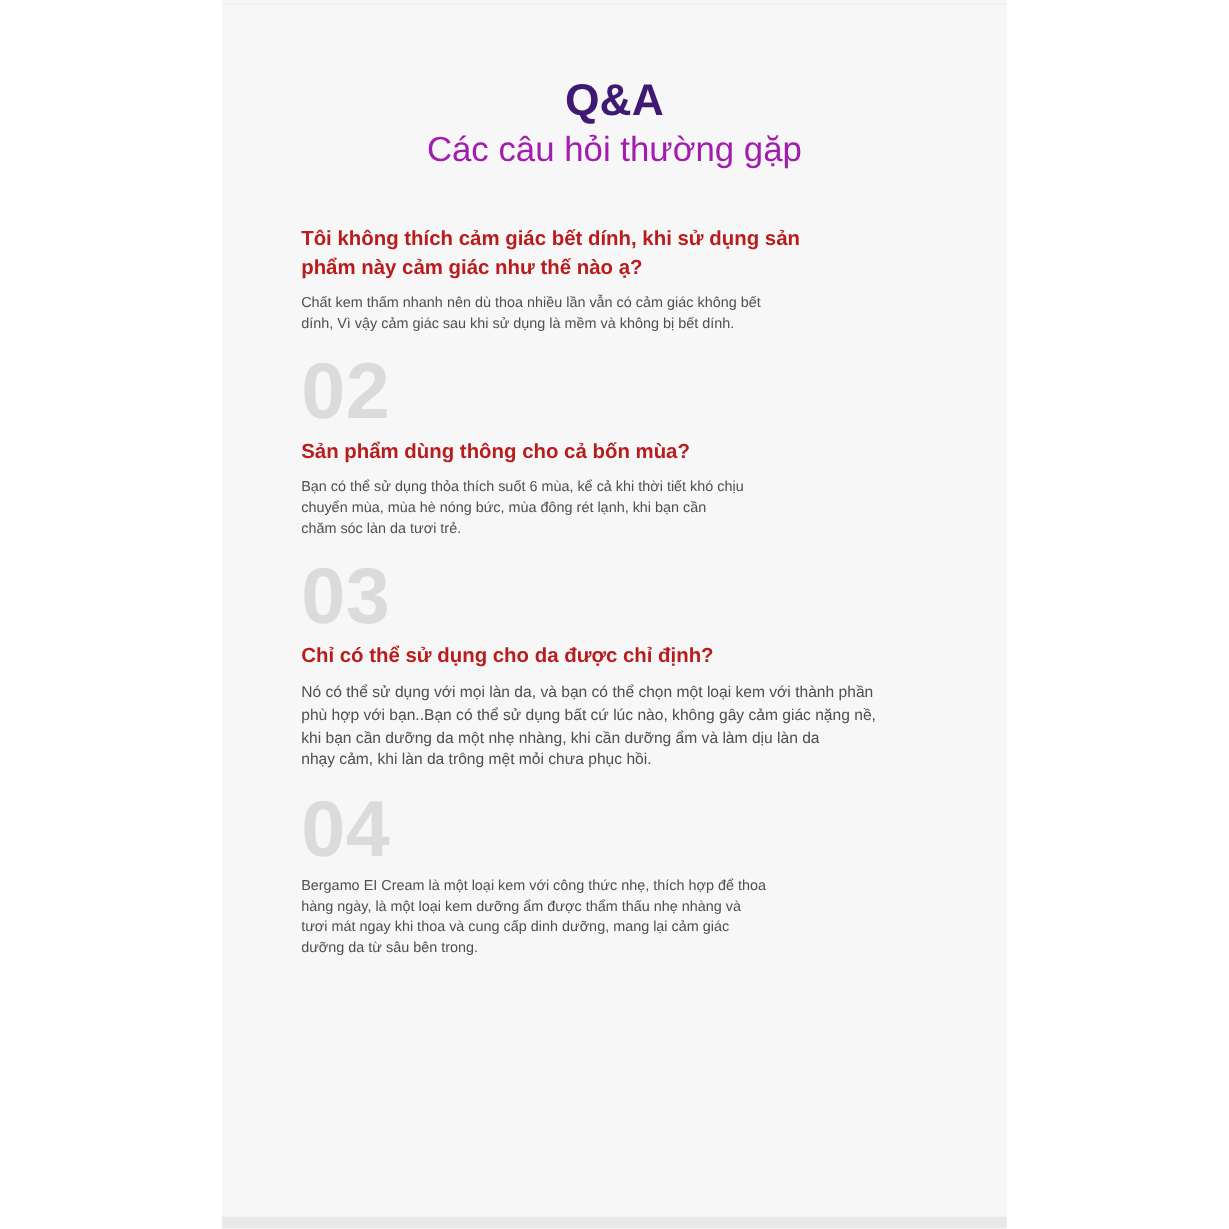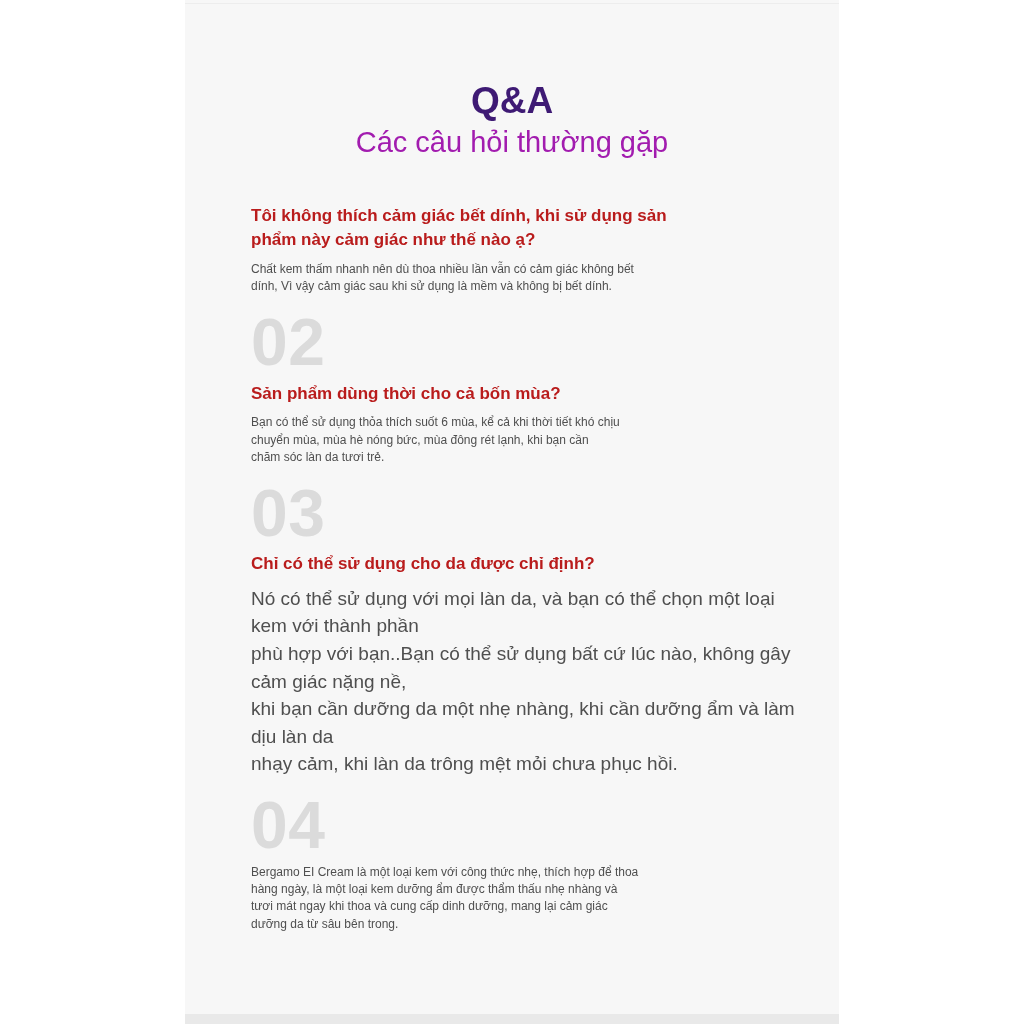--- a/index.html
+++ b/index.html
@@ -27,21 +27,21 @@
   .top-hairline {
     position: absolute;
     top: 3px;
     left: 0;
     width: 100%;
     height: 1px;
     background: #ededed;
   }
   .header {
     text-align: center;
-    padding-top: 82px;
+    padding-top: 65px;
   }
   .title {
     margin: 0;
     font-size: 37px;
     font-weight: 700;
     line-height: 1;
     color: #3e1a74;
   }
   .subtitle {
     margin: 6px 0 0 0;
@@ -75,21 +75,21 @@
   }
   .answer {
     margin: 8px 0 0 0;
     font-size: 12px;
     font-weight: 400;
     line-height: 1.42;
     color: #4f4f4f;
     white-space: pre-line;
   }
   .faq-item:nth-child(3) .answer {
-    font-size: 19px;
+    font-size: 13px;
     line-height: 1.45;
   }
   .bottom-strip {
     position: absolute;
     bottom: 0;
     left: 0;
     width: 100%;
     height: 10px;
     background: #e9e9e9;
   }
@@ -110,21 +110,21 @@
 
       <section class="faq-item">
         <h3 class="question">Tôi không thích cảm giác bết dính, khi sử dụng sản
 phẩm này cảm giác như thế nào ạ?</h3>
         <p class="answer">Chất kem thấm nhanh nên dù thoa nhiều lần vẫn có cảm giác không bết
 dính, Vì vậy cảm giác sau khi sử dụng là mềm và không bị bết dính.</p>
       </section>
 
       <section class="faq-item">
         <div class="num">02</div>
-        <h3 class="question">Sản phẩm dùng thời cho cả bốn mùa?</h3>
+        <h3 class="question">Sản phẩm dùng thông cho cả bốn mùa?</h3>
         <p class="answer">Bạn có thể sử dụng thỏa thích suốt 6 mùa, kể cả khi thời tiết khó chịu
 chuyển mùa, mùa hè nóng bức, mùa đông rét lạnh, khi bạn cần
 chăm sóc làn da tươi trẻ.</p>
       </section>
 
       <section class="faq-item">
         <div class="num">03</div>
         <h3 class="question">Chỉ có thể sử dụng cho da được chỉ định?</h3>
         <p class="answer">Nó có thể sử dụng với mọi làn da, và bạn có thể chọn một loại kem với thành phần
 phù hợp với bạn..Bạn có thể sử dụng bất cứ lúc nào, không gây cảm giác nặng nề,

